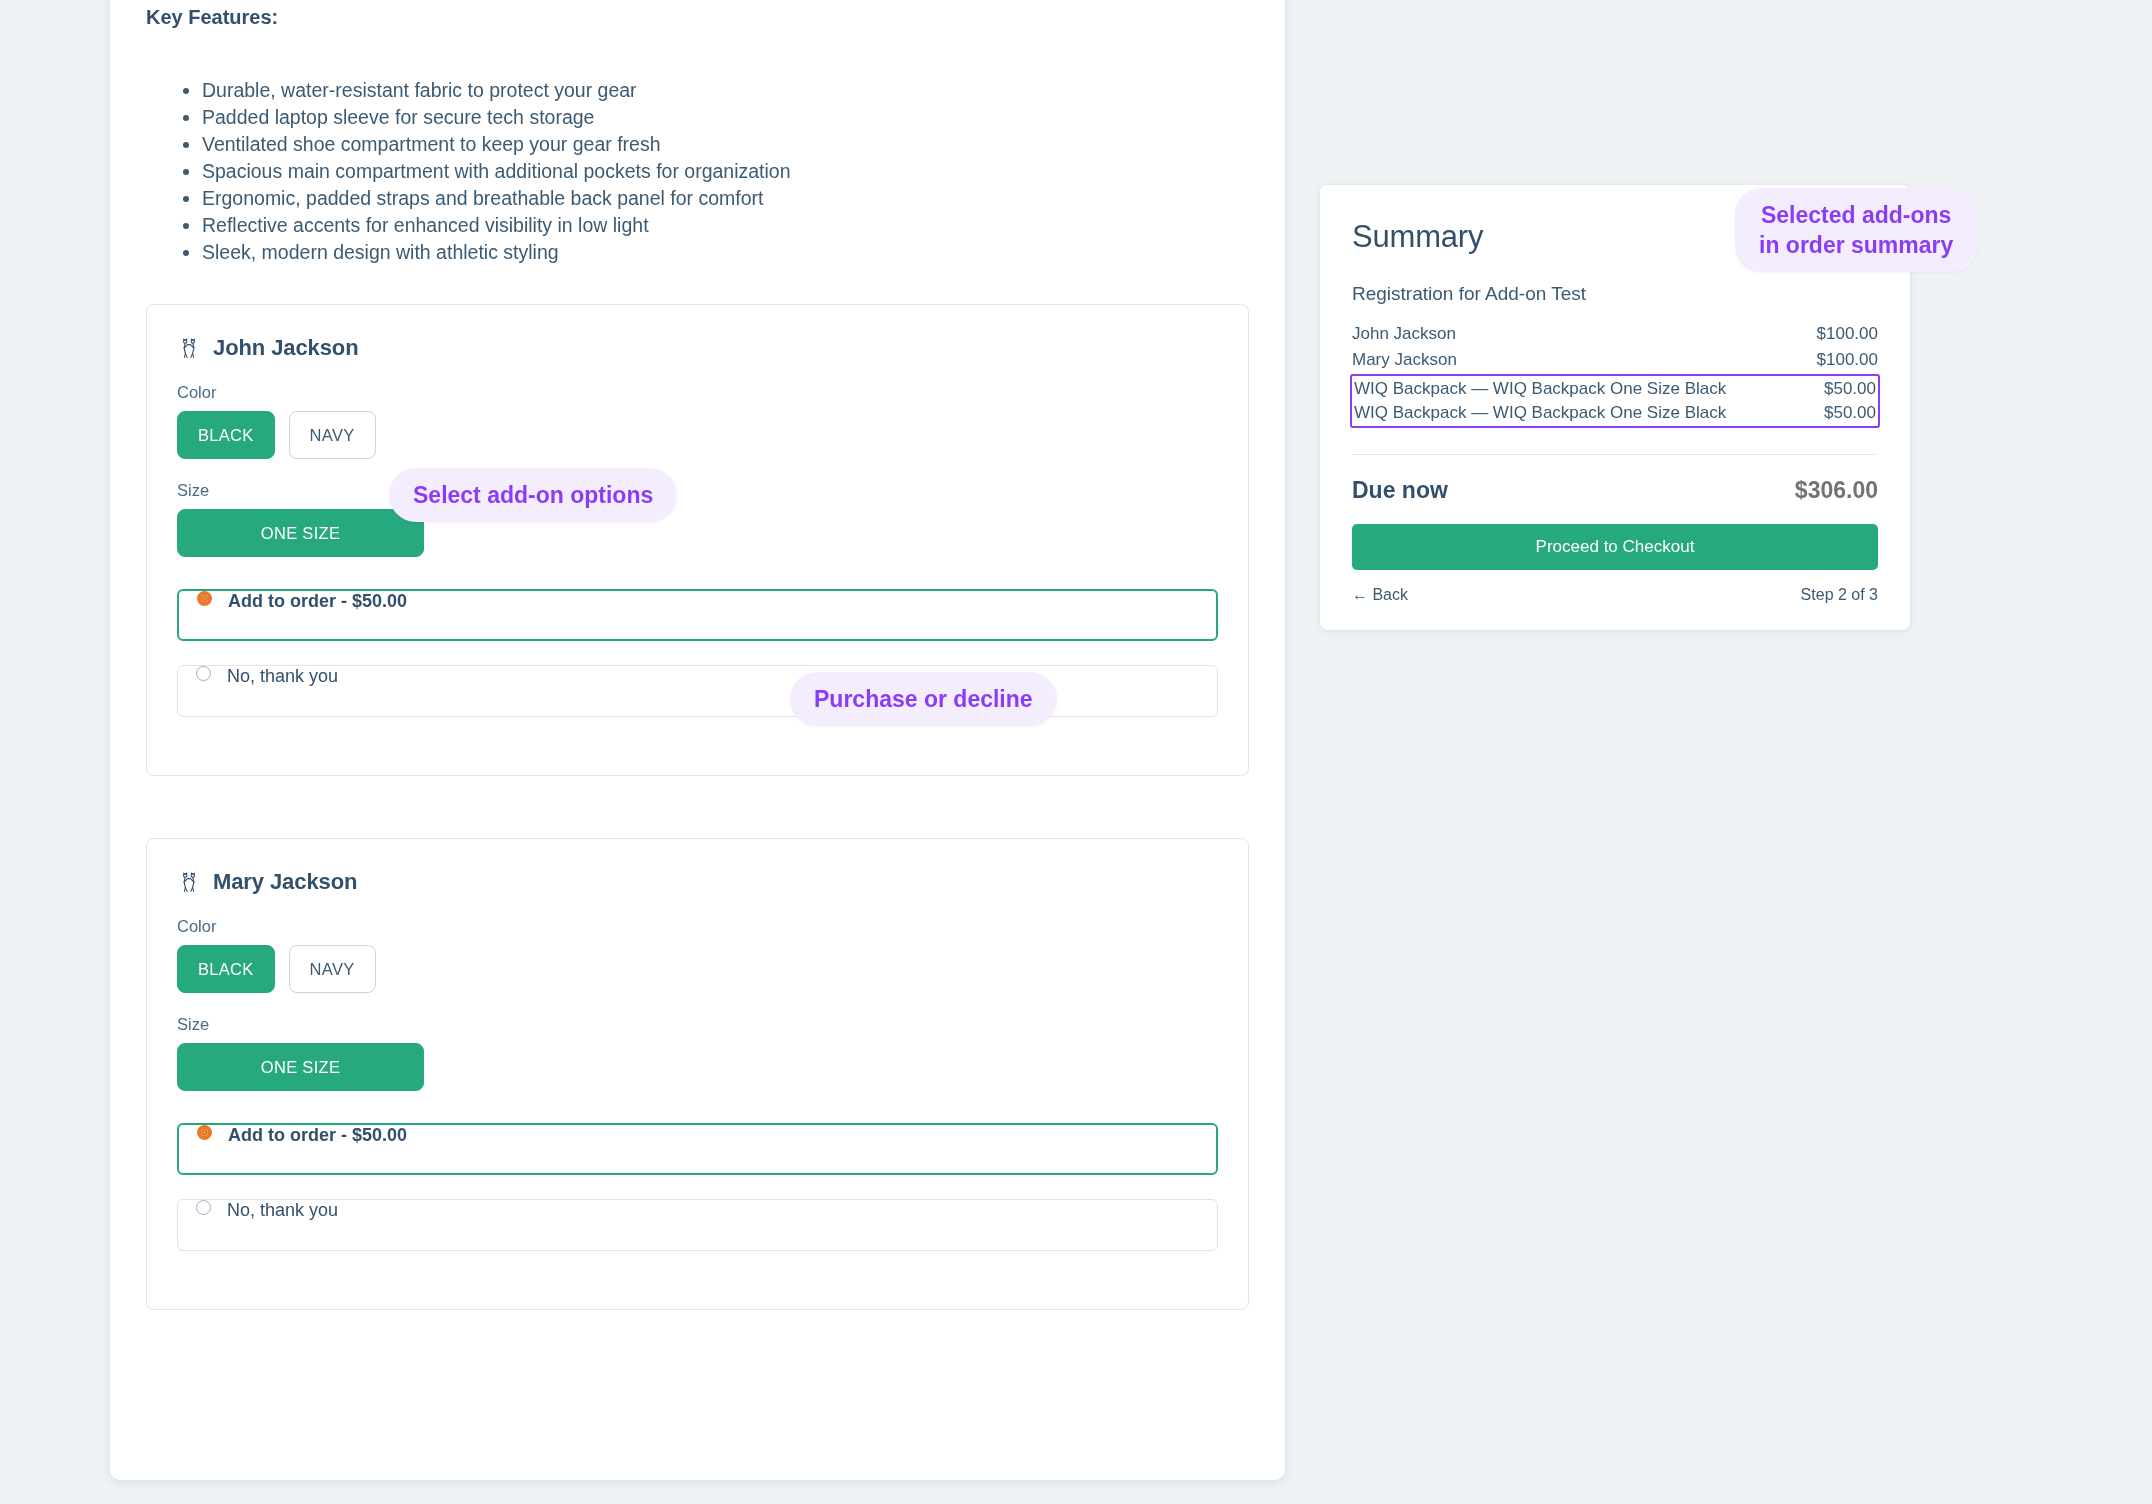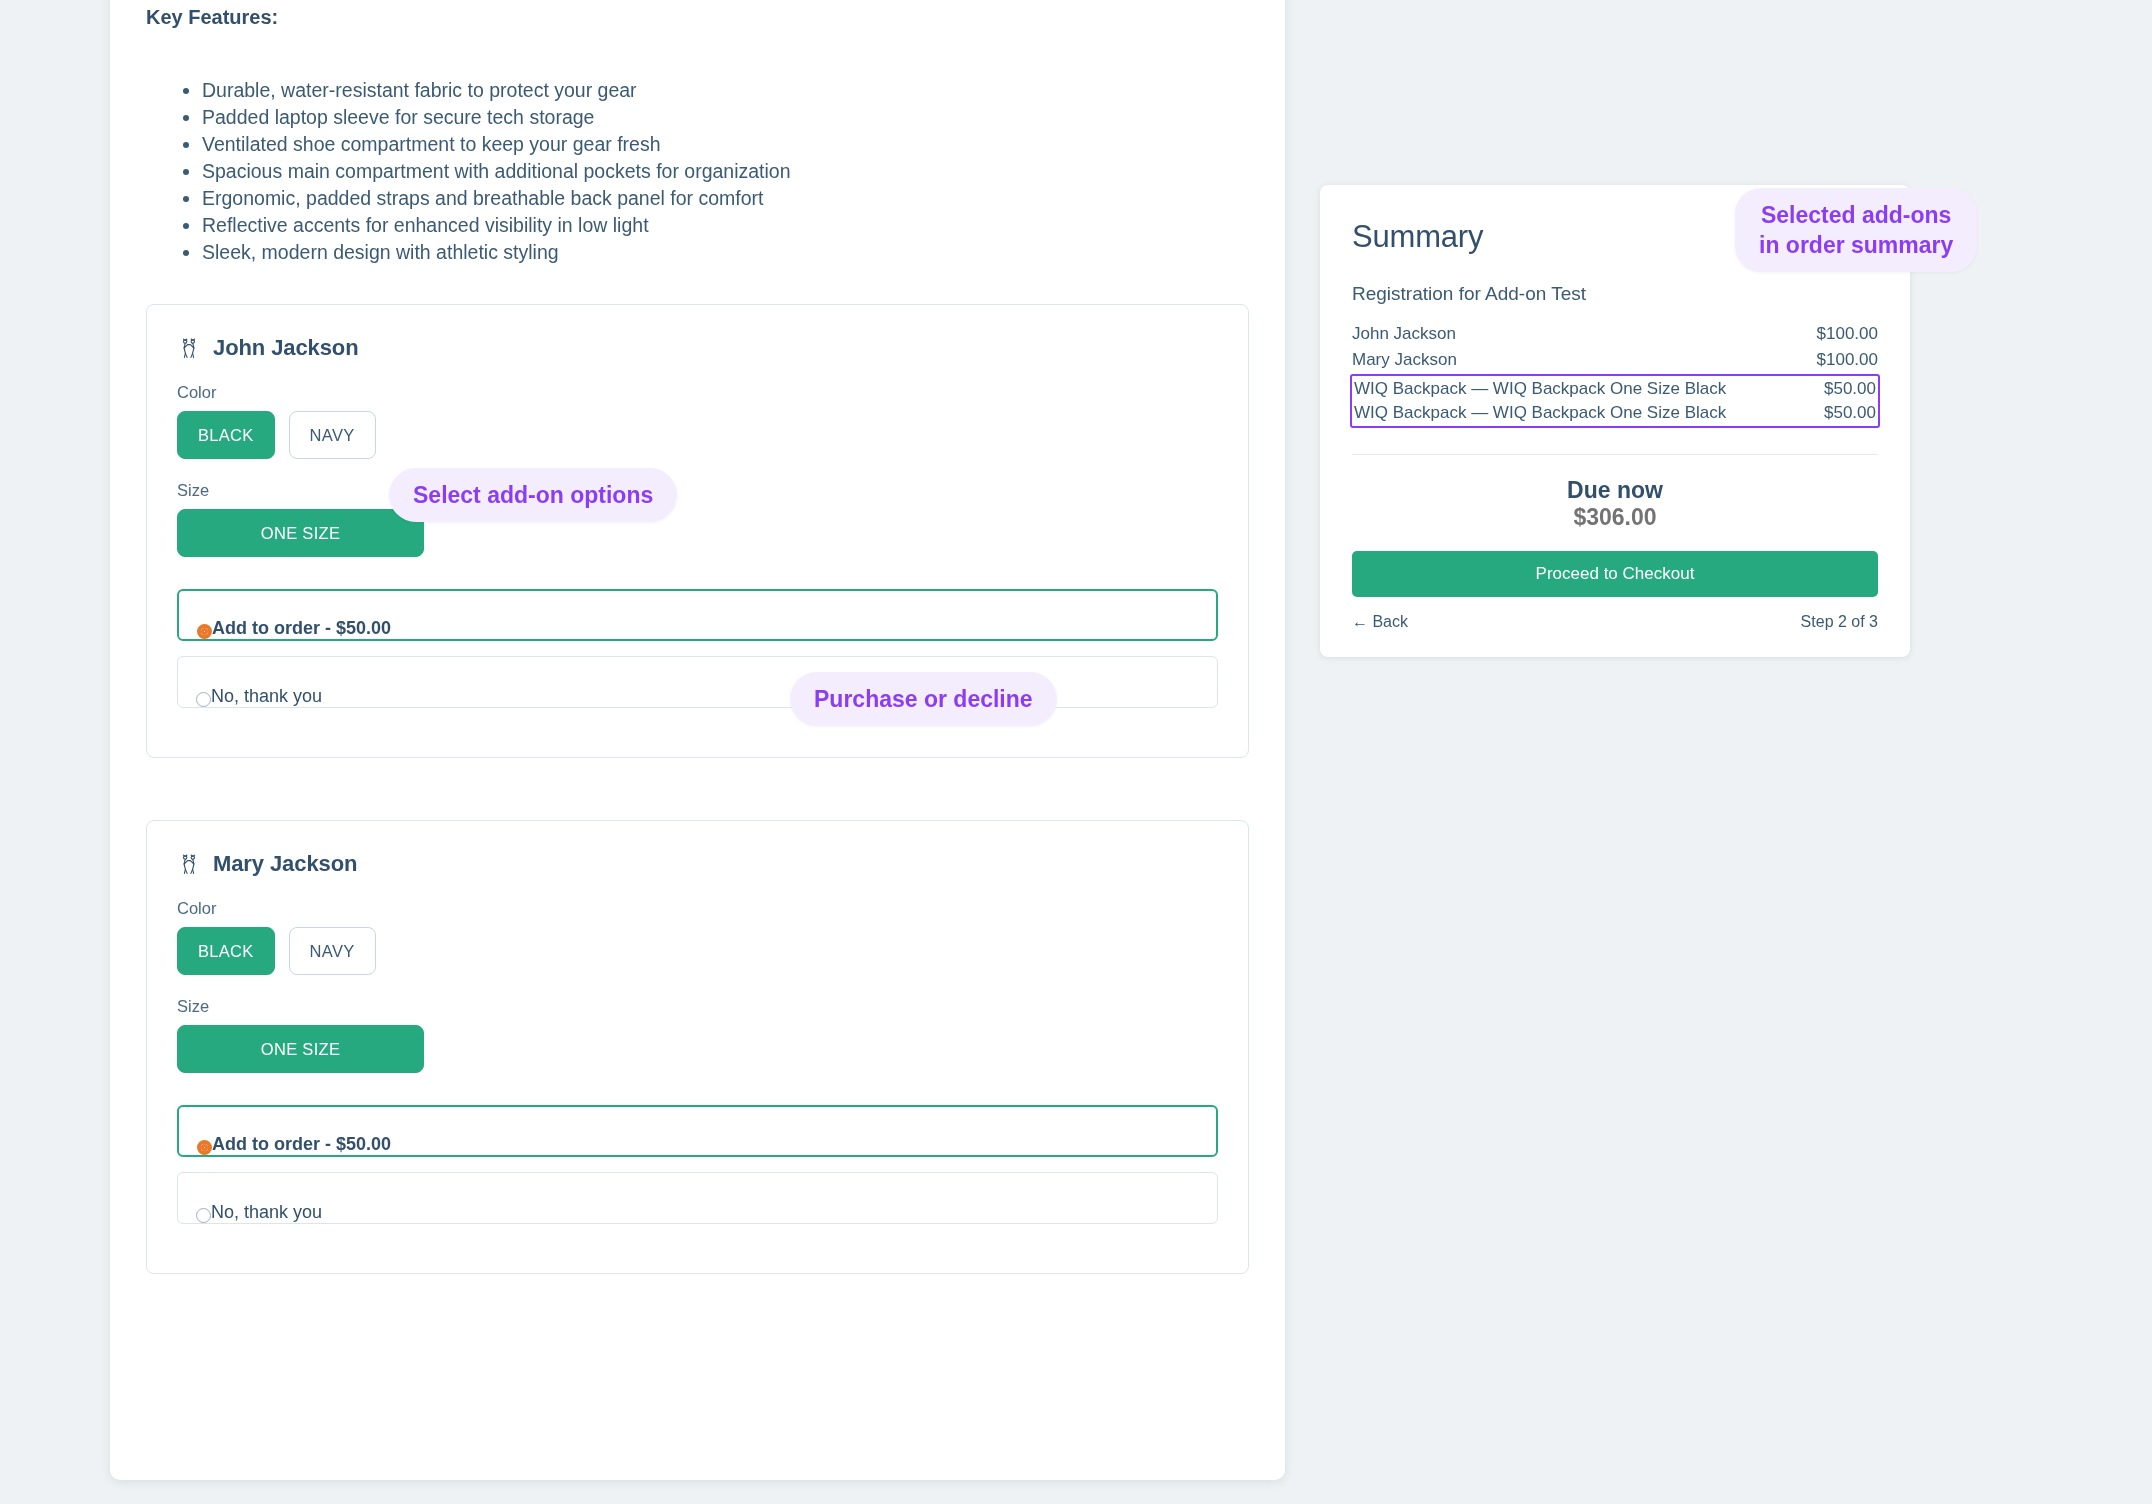--- a/index.html
+++ b/index.html
@@ -111,28 +111,29 @@
   }
   .opt-btn.wide {
     min-width: 247px;
     width: 247px;
   }
 
   .choice-list { margin-top: 32px; }
 
   .choice {
     display: flex;
-    align-items: flex-end;
+    align-items: flex-start;
+    gap: 16px;
     height: 52px;
     padding: 0 18px;
     border: 1px solid #dde5ec;
     border-radius: 6px;
     background: #fff;
     cursor: pointer;
-    margin-bottom: 15px;
+    margin-bottom: 24px;
   }
   .choice.active { border: 2px solid #26a97e; }
 
   .radio-dot {
     width: 15px;
     height: 15px;
     border-radius: 50%;
     border: 1px solid #9fb1c2;
     background: #fff;
     flex: 0 0 auto;
@@ -193,22 +194,21 @@
   .highlight-box .sum-line { padding: 2px 0; }
 
   .divider {
     border-top: 1px solid #e4eaef;
     margin: 26px 0 22px 0;
   }
 
   .due-row {
     display: flex;
     justify-content: space-between;
-    align-items: center;
-    flex-direction: column;
+    align-items: flex-start;
   }
   .due-label { font-size: 23px; font-weight: bold; color: #32506b; }
   .due-amt { font-size: 23px; font-weight: bold; color: #737373; }
 
   .checkout-btn {
     margin-top: 20px;
     height: 46px;
     width: 100%;
     background: #26a97e;
     border: none;

